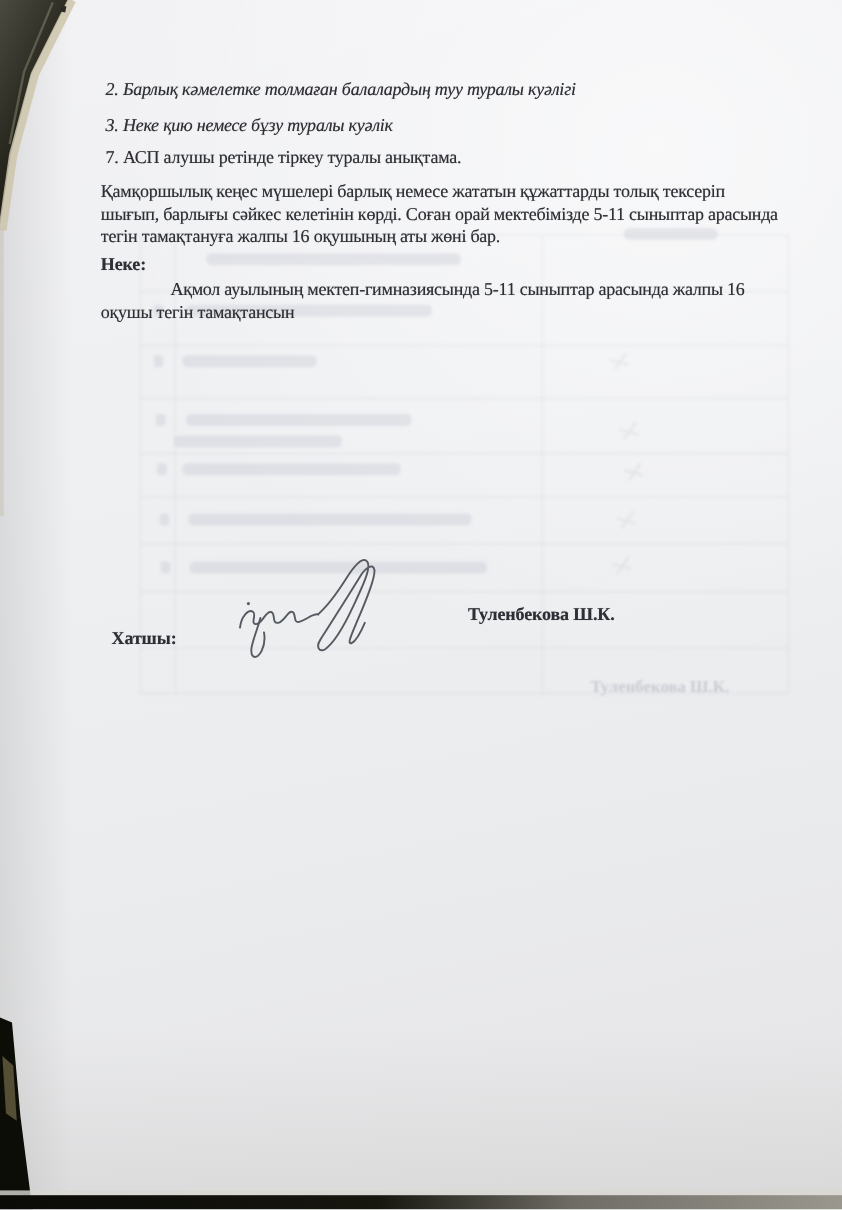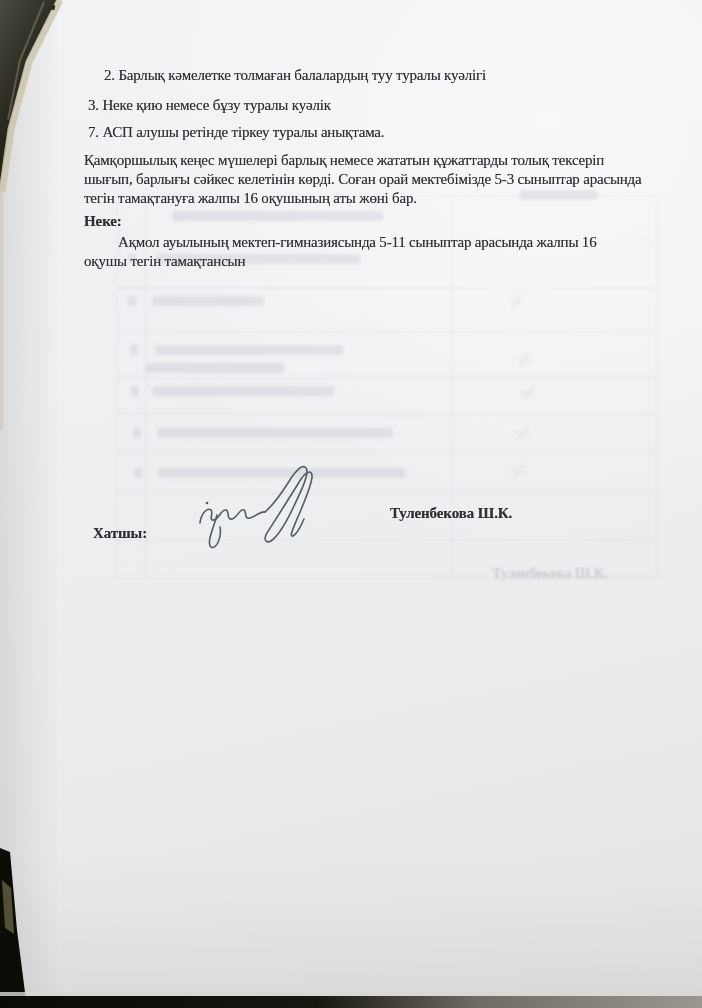--- a/index.html
+++ b/index.html
@@ -90,30 +90,30 @@
       <path d="M520,366 l10,-14 M516,358 l16,4"></path>
       <path d="M524,400 l10,-14 M520,392 l16,4"></path>
       <path d="M518,440 l10,-14 M514,432 l16,4"></path>
       <path d="M514,478 l10,-14 M510,470 l16,4"></path>
     </g>
   </g>
 </svg>
 
 <div class="ghost-name">Туленбекова Ш.К.</div>
 
-<div class="txt" style="left:104px;top:66px;">2. Барлық кәмелетке толмаған балалардың туу туралы куәлігі</div>
-<div class="txt" style="left:88px;top:96px;">3. Неке қию немесе бұзу туралы куәлік</div>
+<div class="txt" style="left:88px;top:66px;font-style:italic;">2. Барлық кәмелетке толмаған балалардың туу туралы куәлігі</div>
+<div class="txt" style="left:88px;top:96px;font-style:italic;">3. Неке қию немесе бұзу туралы куәлік</div>
 <div class="txt" style="left:88px;top:123px;">7. АСП алушы ретінде тіркеу туралы анықтама.</div>
 
 <div class="txt" style="left:84px;top:151px;">Қамқоршылық кеңес мүшелері барлық немесе жататын құжаттарды толық тексеріп</div>
-<div class="txt" style="left:84px;top:170px;">шығып, барлығы сәйкес келетінін көрді. Соған орай мектебімізде 5-3 сыныптар арасында</div>
+<div class="txt" style="left:84px;top:170px;">шығып, барлығы сәйкес келетінін көрді. Соған орай мектебімізде 5-11 сыныптар арасында</div>
 <div class="txt" style="left:84px;top:189px;">тегін тамақтануға жалпы 16 оқушының аты жөні бар.</div>
 
 <div class="txt bold" style="left:84px;top:212px;">Неке:</div>
-<div class="txt" style="left:118px;top:233px;">Ақмол ауылының мектеп-гимназиясында  5-11 сыныптар арасында жалпы 16</div>
+<div class="txt" style="left:142px;top:233px;">Ақмол ауылының мектеп-гимназиясында  5-11 сыныптар арасында жалпы 16</div>
 <div class="txt" style="left:84px;top:252px;text-align:right;">оқушы тегін тамақтансын</div>
 
 <div class="txt bold" style="left:93px;top:504px;margin-top:20px;">Хатшы:</div>
 <div class="txt bold" style="left:390px;top:504px;">Туленбекова Ш.К.</div>
 
 <svg class="abs" style="left:180px;top:450px;" width="170" height="120" viewBox="0 0 170 120">
   <g stroke="#4a4f57" stroke-width="1.6" fill="none" stroke-linecap="round" stroke-linejoin="round" opacity="0.92">
     <circle cx="27" cy="53" r="1.3" fill="#4a4f57" stroke="none"></circle>
     <path d="M20,73 C21,64 27,57 31,60 C34,62 28,71 34,70 C40,68 41,59 46,60 C50,61 46,70 52,69 C58,67 60,58 64,60 C67,62 64,70 70,68 C76,66 81,61 85,62"></path>
     <path d="M37,65 C34,77 26,93 31,97 C36,100 42,88 40,77"></path>

